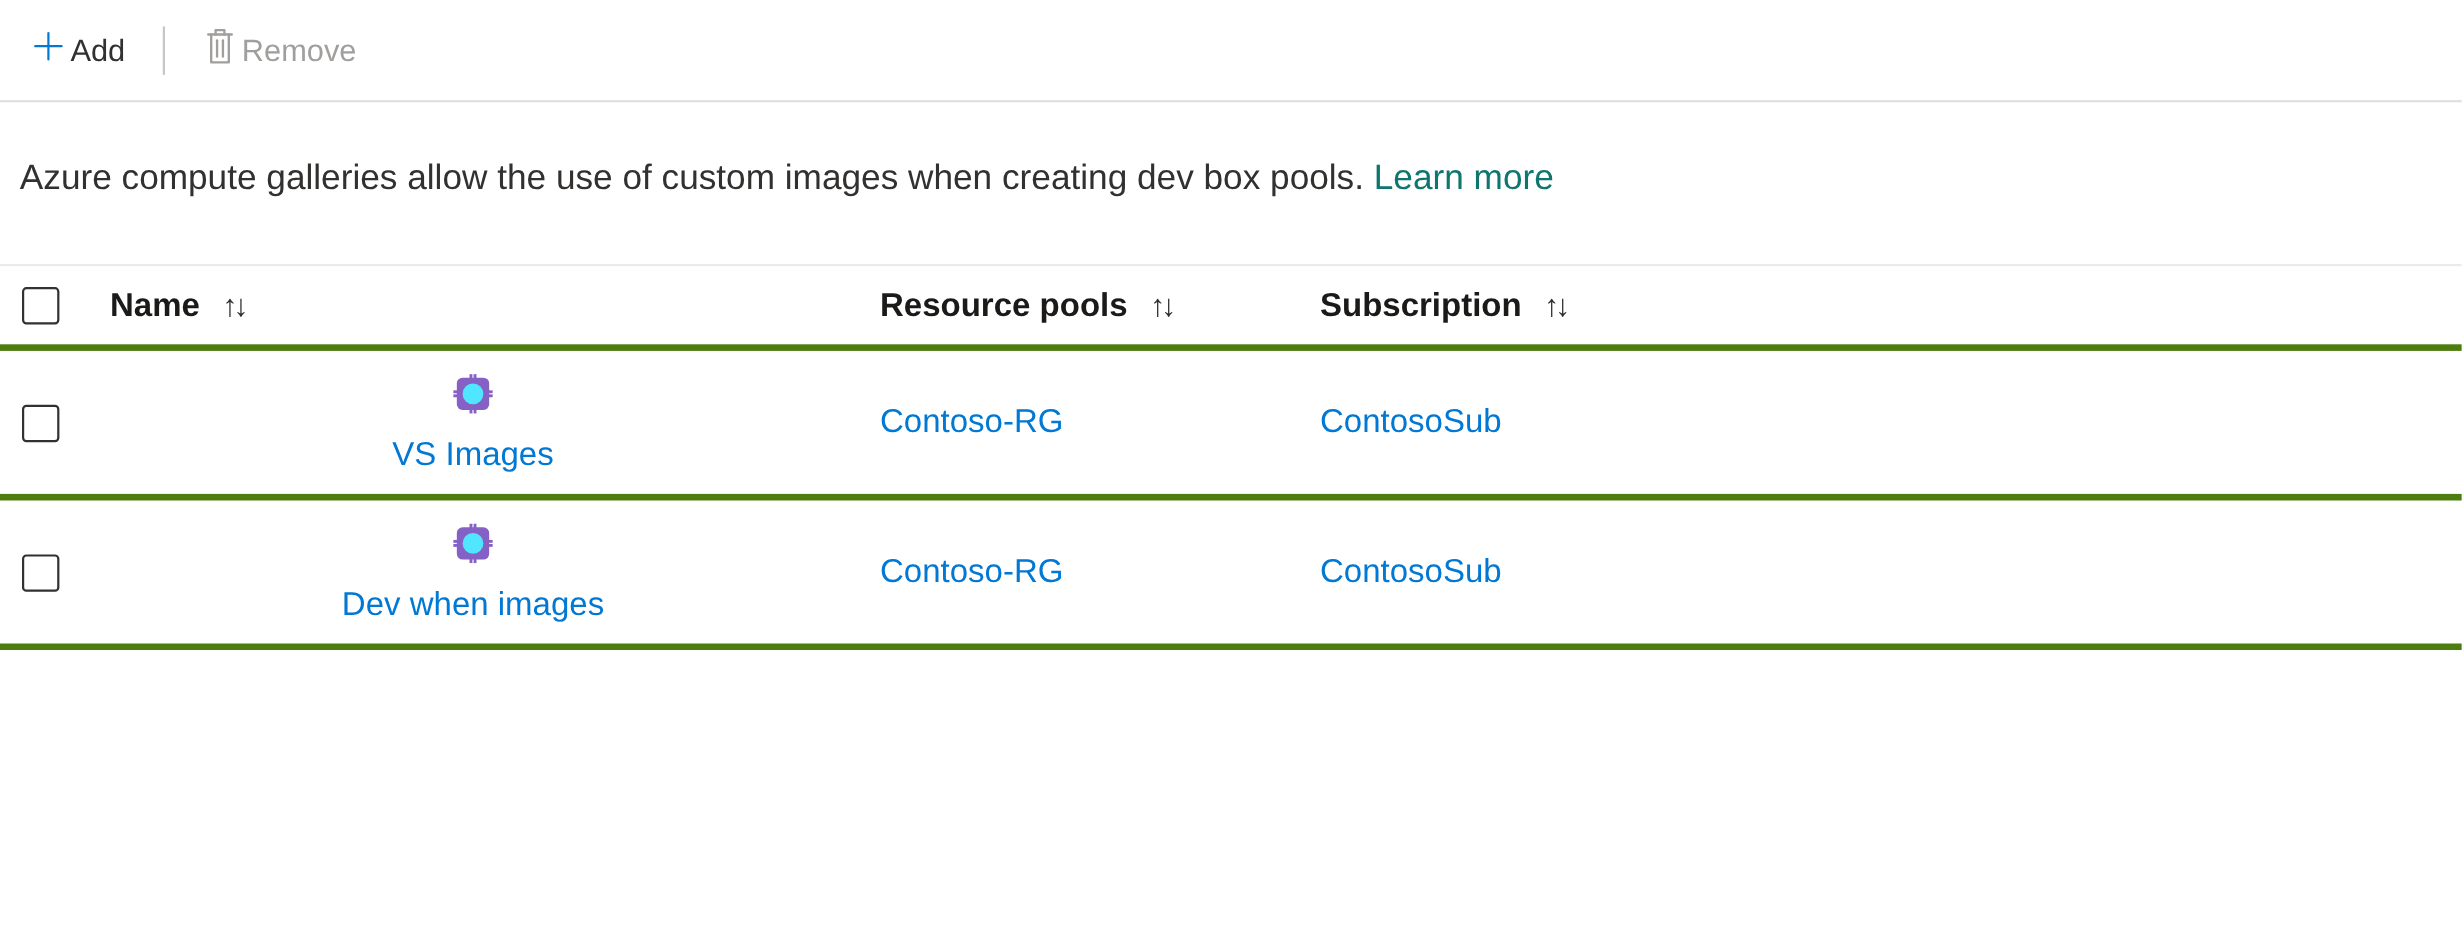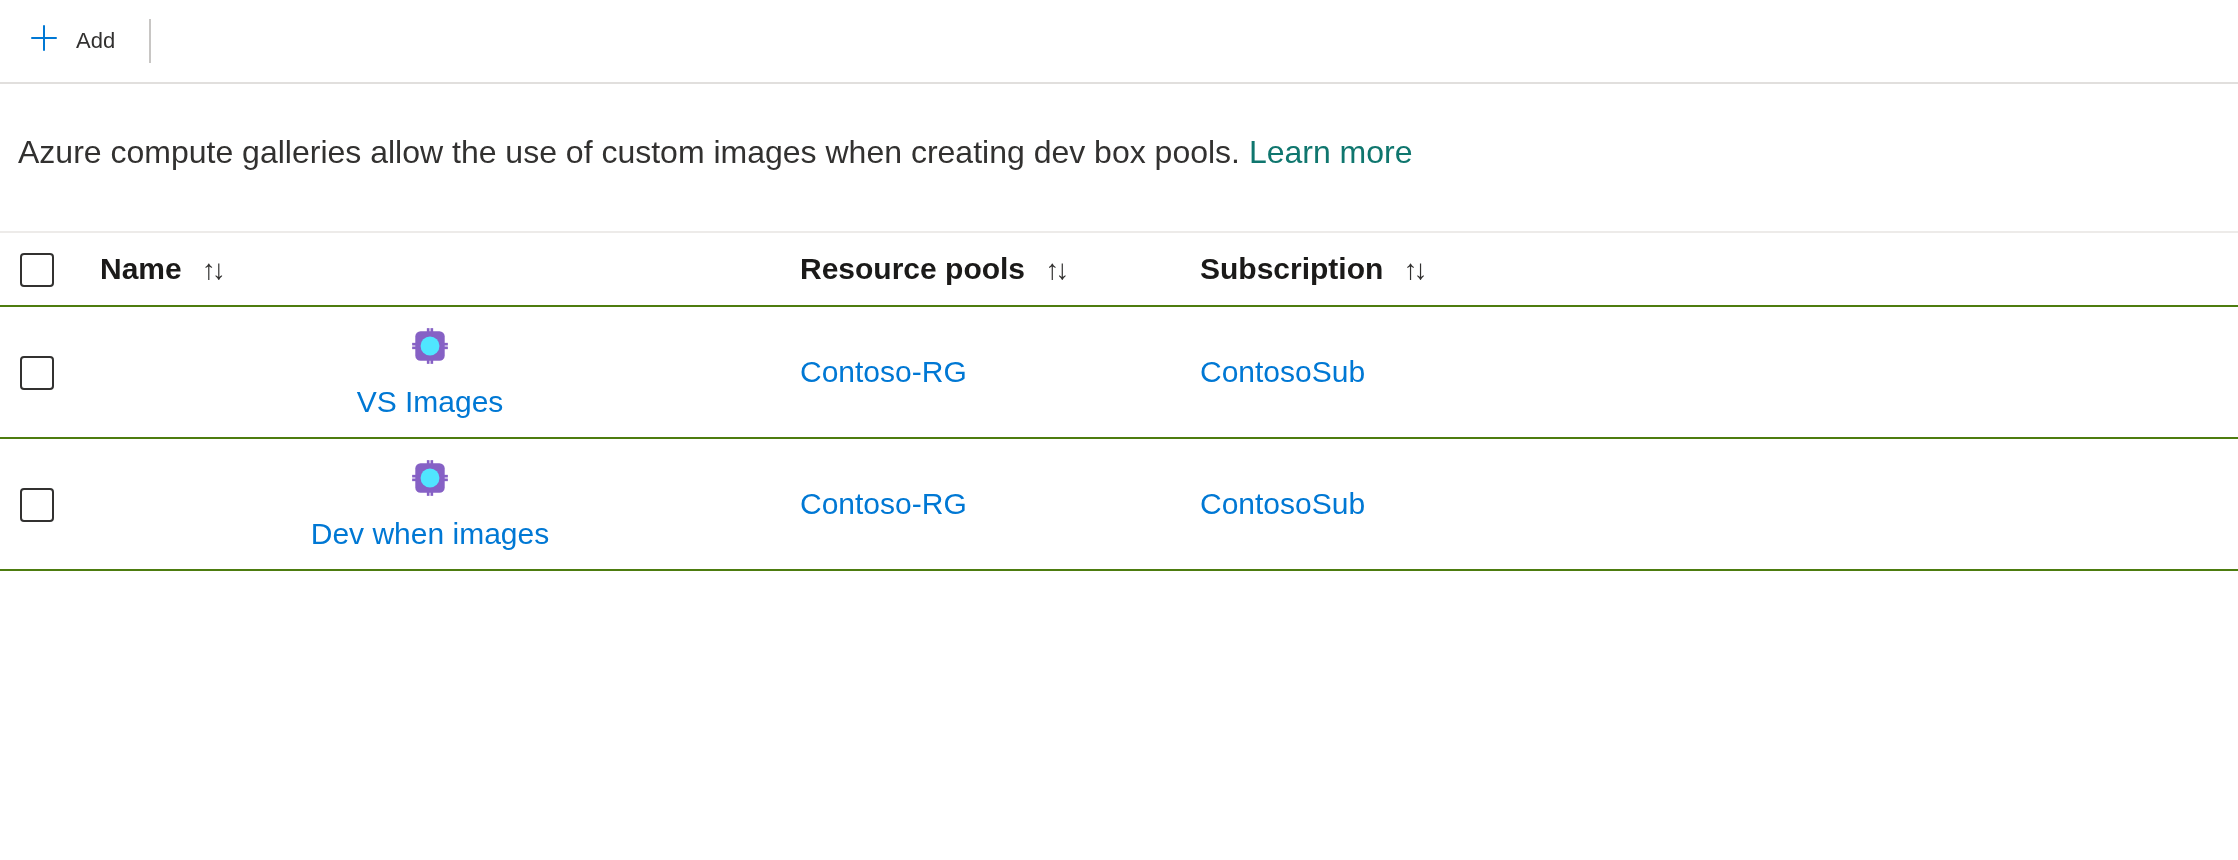--- a/index.html
+++ b/index.html
@@ -17,26 +17,26 @@
   .toolbar {
     display: flex;
     align-items: center;
     padding: 18px 24px;
     border-bottom: 2px solid #e1dfdd;
     gap: 30px;
   }
   .tb-btn {
     display: flex;
     align-items: center;
-    gap: 16px;
+    gap: 4px;
     background: none;
     border: none;
     cursor: pointer;
     font: inherit;
-    font-size: 22px;
+    font-size: 28px;
     color: #323130;
     padding: 4px 4px;
   }
   .tb-btn.disabled {
     color: #a19f9d;
     cursor: default;
   }
   .tb-divider {
     width: 2px;
     height: 44px;
@@ -57,21 +57,21 @@
   }
 
   
   .tbl {
     width: 100%;
     border-collapse: collapse;
   }
   .tbl th, .tbl td {
     text-align: left;
     padding: 18px 20px;
-    border-bottom: 2px solid #4d7c0f;
+    border-bottom: 6px solid #4d7c0f;
     font-size: 30px;
   }
   .tbl thead th {
     border-top: 2px solid #edebe9;
     font-weight: 600;
     color: #1b1a19;
   }
   .col-check { width: 80px; padding-left: 30px; }
   .col-name { width: 700px; }
   .col-rg { width: 400px; }
@@ -120,20 +120,32 @@
       <svg viewBox="0 0 24 24" stroke-width="1.5" stroke-linecap="round">
         <line x1="12" y1="3" x2="12" y2="21"></line>
         <line x1="3" y1="12" x2="21" y2="12"></line>
       </svg>
     </span>
     <span>Add</span>
   </button>
 
   <div class="tb-divider"></div>
 
+  <button class="tb-btn disabled">
+    <span class="trash-icon">
+      <svg viewBox="0 0 24 30" stroke-width="1.6" stroke-linecap="round" stroke-linejoin="round">
+        <path d="M4 7 H20"></path>
+        <path d="M9 7 V4 H15 V7"></path>
+        <path d="M6 7 V26 H18 V7"></path>
+        <line x1="10" y1="11" x2="10" y2="22"></line>
+        <line x1="14" y1="11" x2="14" y2="22"></line>
+      </svg>
+    </span>
+    <span>Remove</span>
+  </button>
 </div>
 
 <div class="desc">
   <span>Azure compute galleries allow the use of custom images when creating dev box pools. </span><a href="#" class="link">Learn more</a>
 </div>
 
 <table class="tbl">
   <colgroup>
     <col class="col-check">
       <col class="col-name">

